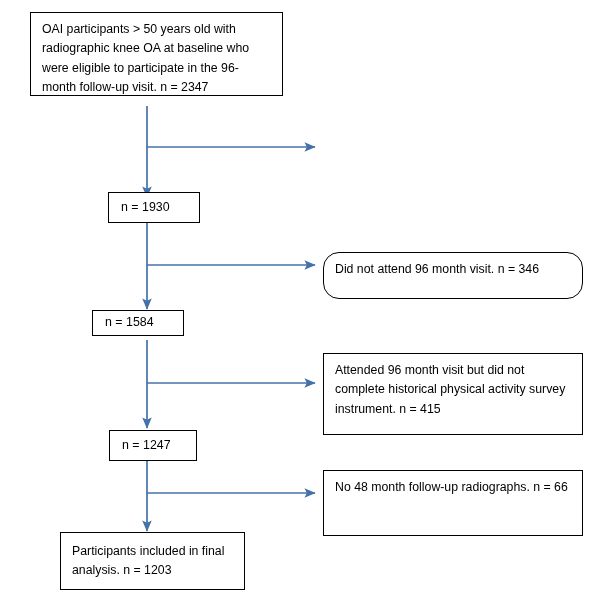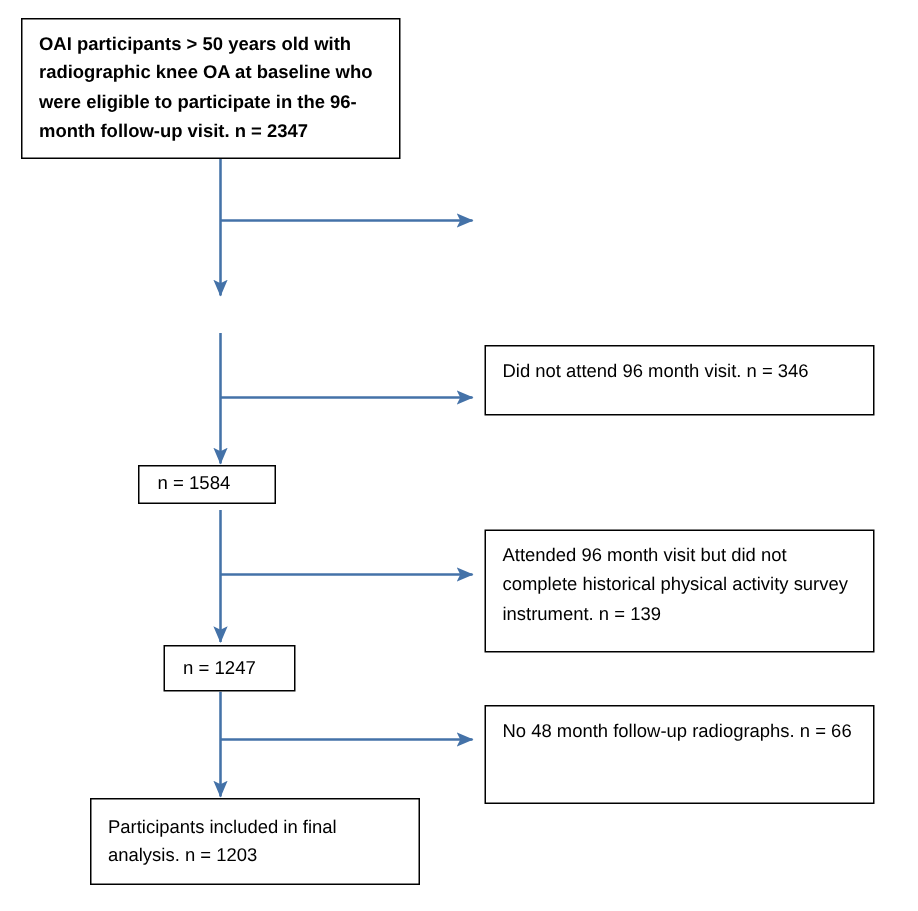--- a/index.html
+++ b/index.html
@@ -84,29 +84,30 @@
     </g>
 
     <g>
       <line x1="147" y1="461" x2="147" y2="531" stroke="#4472a8" stroke-width="1.7" marker-end="url(#arrowhead)"></line>
     </g>
     <g>
       <line x1="147" y1="493" x2="315" y2="493" stroke="#4472a8" stroke-width="1.7" marker-end="url(#arrowhead)"></line>
     </g>
   </svg>
 
-  <div class="flow-box start-box" style="left:14px; top:12px; width:253px; height:94px;font-weight:bold;">OAI participants &gt; 50 years old with radiographic knee OA at baseline who were eligible to participate in the 96-month follow-up visit. n = 2347</div>
+  <div class="flow-box start-box" style="left:30px; top:12px; width:253px; height:84px;">OAI participants &gt; 50 years old with radiographic knee OA at baseline who were eligible to participate in the 96-month follow-up visit. n = 2347</div>
 
+  <div class="flow-box n-box" style="left:108px; top:192px; width:92px; height:31px;">n = 1930</div>
 
   <div class="flow-box n-box" style="left:92px; top:310px; width:92px; height:26px;">n = 1584</div>
 
   <div class="flow-box n-box" style="left:109px; top:430px; width:88px; height:31px;">n = 1247</div>
 
-  <div class="flow-box final-box" style="left:60px; top:532px; width:220px; height:58px;">Participants included in final analysis. n = 1203</div>
+  <div class="flow-box final-box" style="left:60px; top:532px; width:185px; height:58px;">Participants included in final analysis. n = 1203</div>
 
 
-  <div class="flow-box exclusion-box" style="left:323px; top:230px; width:260px; height:47px;">Did not attend 96 month visit. n = 346</div>
+  <div class="flow-box exclusion-box" style="left:323px; top:252px; width:260px; height:47px;border-radius:16px;">Did not attend 96 month visit. n = 346</div>
 
-  <div class="flow-box exclusion-box" style="left:323px; top:353px; width:260px; height:82px;">Attended 96 month visit but did not complete historical physical activity survey instrument. n = 139</div>
+  <div class="flow-box exclusion-box" style="left:323px; top:353px; width:260px; height:82px;">Attended 96 month visit but did not complete historical physical activity survey instrument. n = 415</div>
 
   <div class="flow-box exclusion-box" style="left:323px; top:470px; width:260px; height:66px;">No 48 month follow-up radiographs. n = 66</div>
 
 </div>
 
 </body></html>

